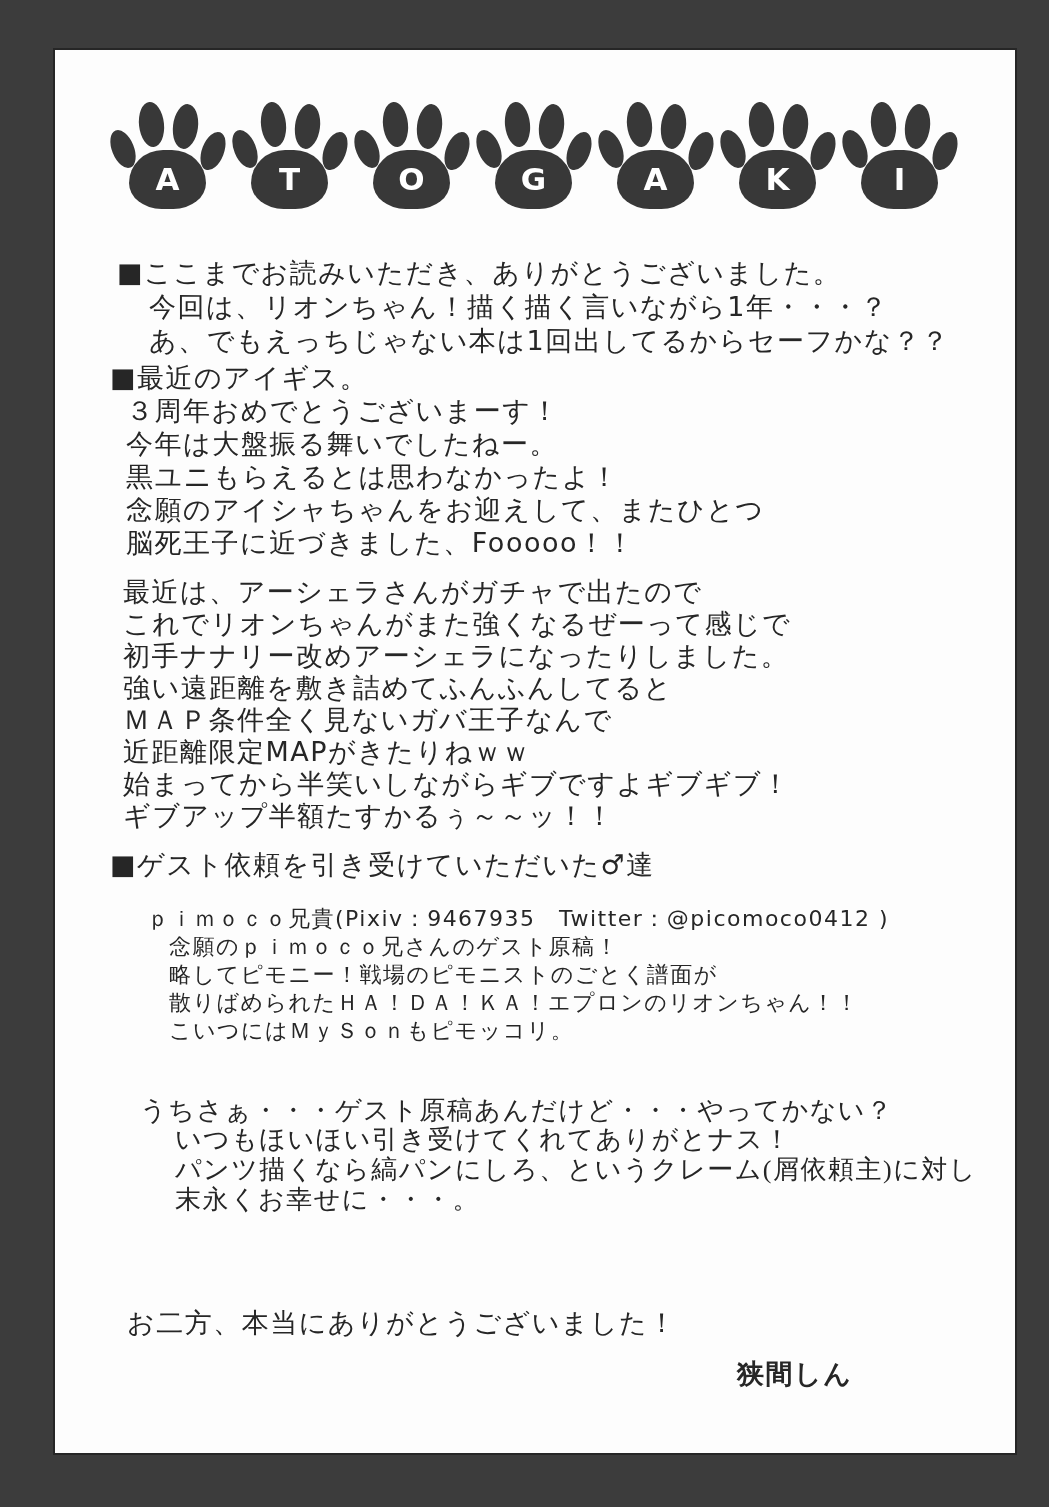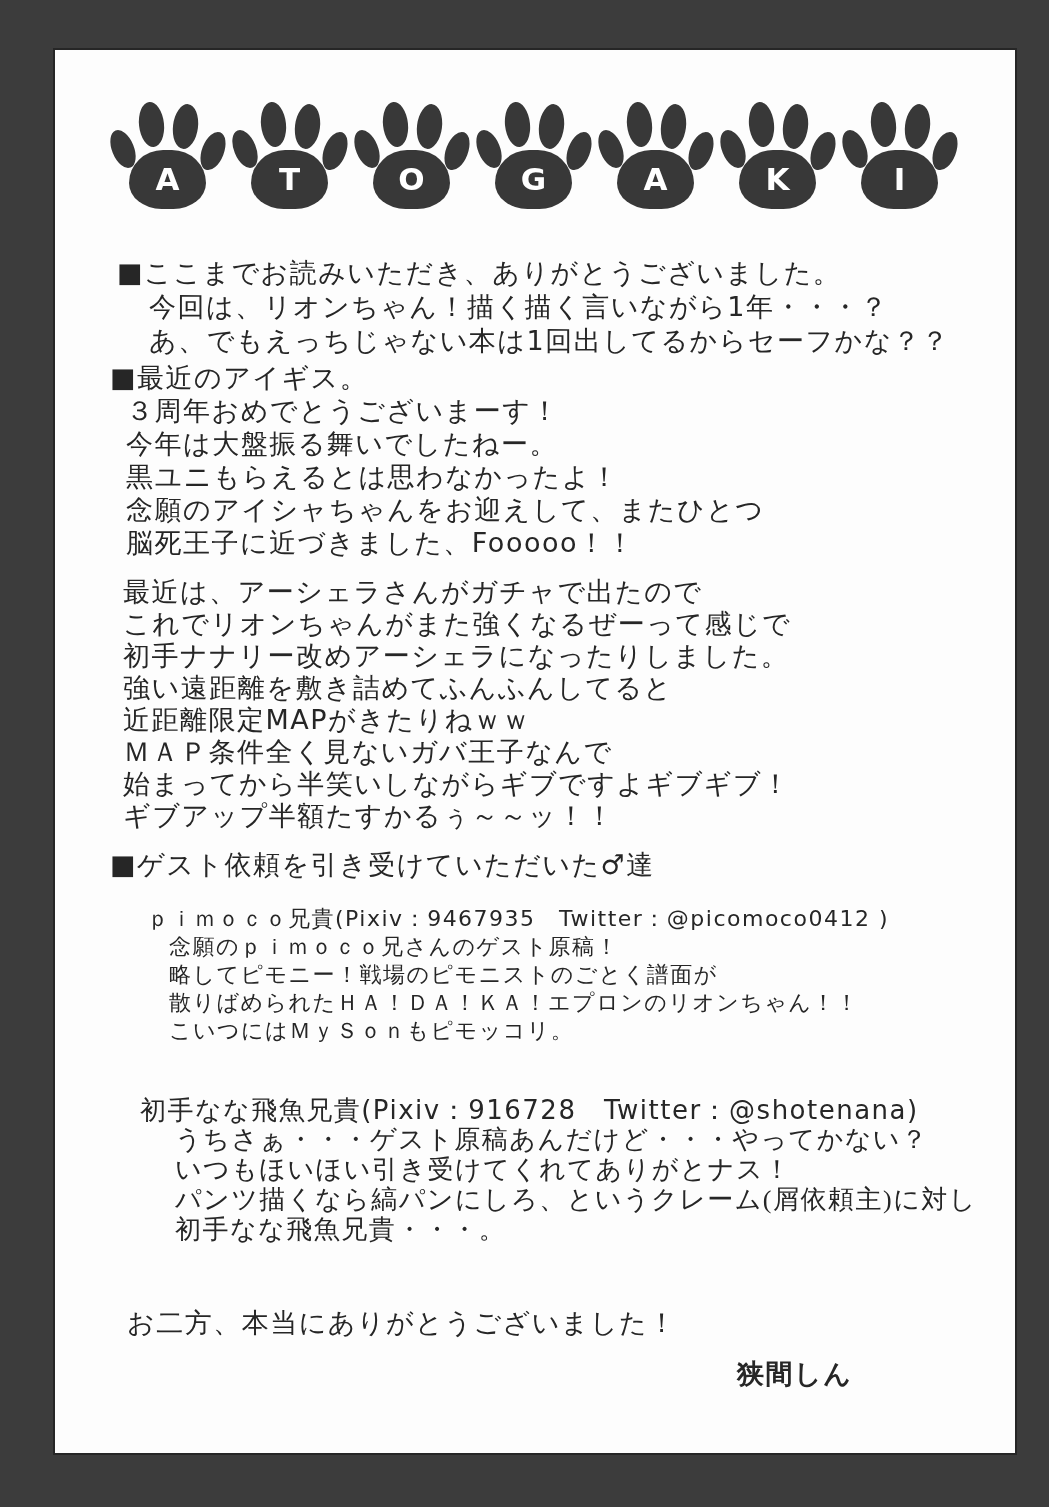--- a/index.html
+++ b/index.html
@@ -138,44 +138,43 @@
     <div class="line">黒ユニもらえるとは思わなかったよ！</div>
     <div class="line">念願のアイシャちゃんをお迎えして、またひとつ</div>
     <div class="line">脳死王子に近づきました、Fooooo！！</div>
   </div>
 
   <div class="block sec-gacha">
     <div class="line">最近は、アーシェラさんがガチャで出たので</div>
     <div class="line">これでリオンちゃんがまた強くなるぜーって感じで</div>
     <div class="line">初手ナナリー改めアーシェラになったりしました。</div>
     <div class="line">強い遠距離を敷き詰めてふんふんしてると</div>
+    <div class="line">ＭＡＰ条件全く見ないガバ王子なんで</div>
     <div class="line">近距離限定MAPがきたりねｗｗ</div>
-    <div class="line">ＭＡＰ条件全く見ないガバ王子なんで</div>
     <div class="line">始まってから半笑いしながらギブですよギブギブ！</div>
     <div class="line">ギブアップ半額たすかるぅ～～ッ！！</div>
   </div>
 
   <div class="block sec-guest">
     <div class="line">■ゲスト依頼を引き受けていただいた♂達</div>
   </div>
 
   <div class="block sec-pimoco">
     <div class="line">ｐｉｍｏｃｏ兄貴(Pixiv：9467935　Twitter：@picomoco0412 )</div>
     <div class="line">念願のｐｉｍｏｃｏ兄さんのゲスト原稿！</div>
     <div class="line">略してピモニー！戦場のピモニストのごとく譜面が</div>
     <div class="line">散りばめられたＨＡ！ＤＡ！ＫＡ！エプロンのリオンちゃん！！</div>
     <div class="line">こいつにはＭｙＳｏｎもピモッコリ。</div>
   </div>
 
   <div class="block sec-tobiuo">
-    <div class="line">初手なな飛魚兄貴(Pixiv：916728　Twitter：@shotenana)</div>
     <div class="line">うちさぁ・・・ゲスト原稿あんだけど・・・やってかない？</div>
     <div class="line">いつもほいほい引き受けてくれてありがとナス！</div>
     <div class="line">パンツ描くなら縞パンにしろ、というクレーム(屑依頼主)に対し</div>
-    <div class="line">初手なな飛魚兄貴・・・。</div>
+    <div class="line">末永くお幸せに・・・。</div>
   </div>
 
   <div class="block sec-thanks">
     <div class="line">お二方、本当にありがとうございました！</div>
   </div>
 
   <div class="block sec-sign">
     <div class="line">狭間しん</div>
   </div>
 

